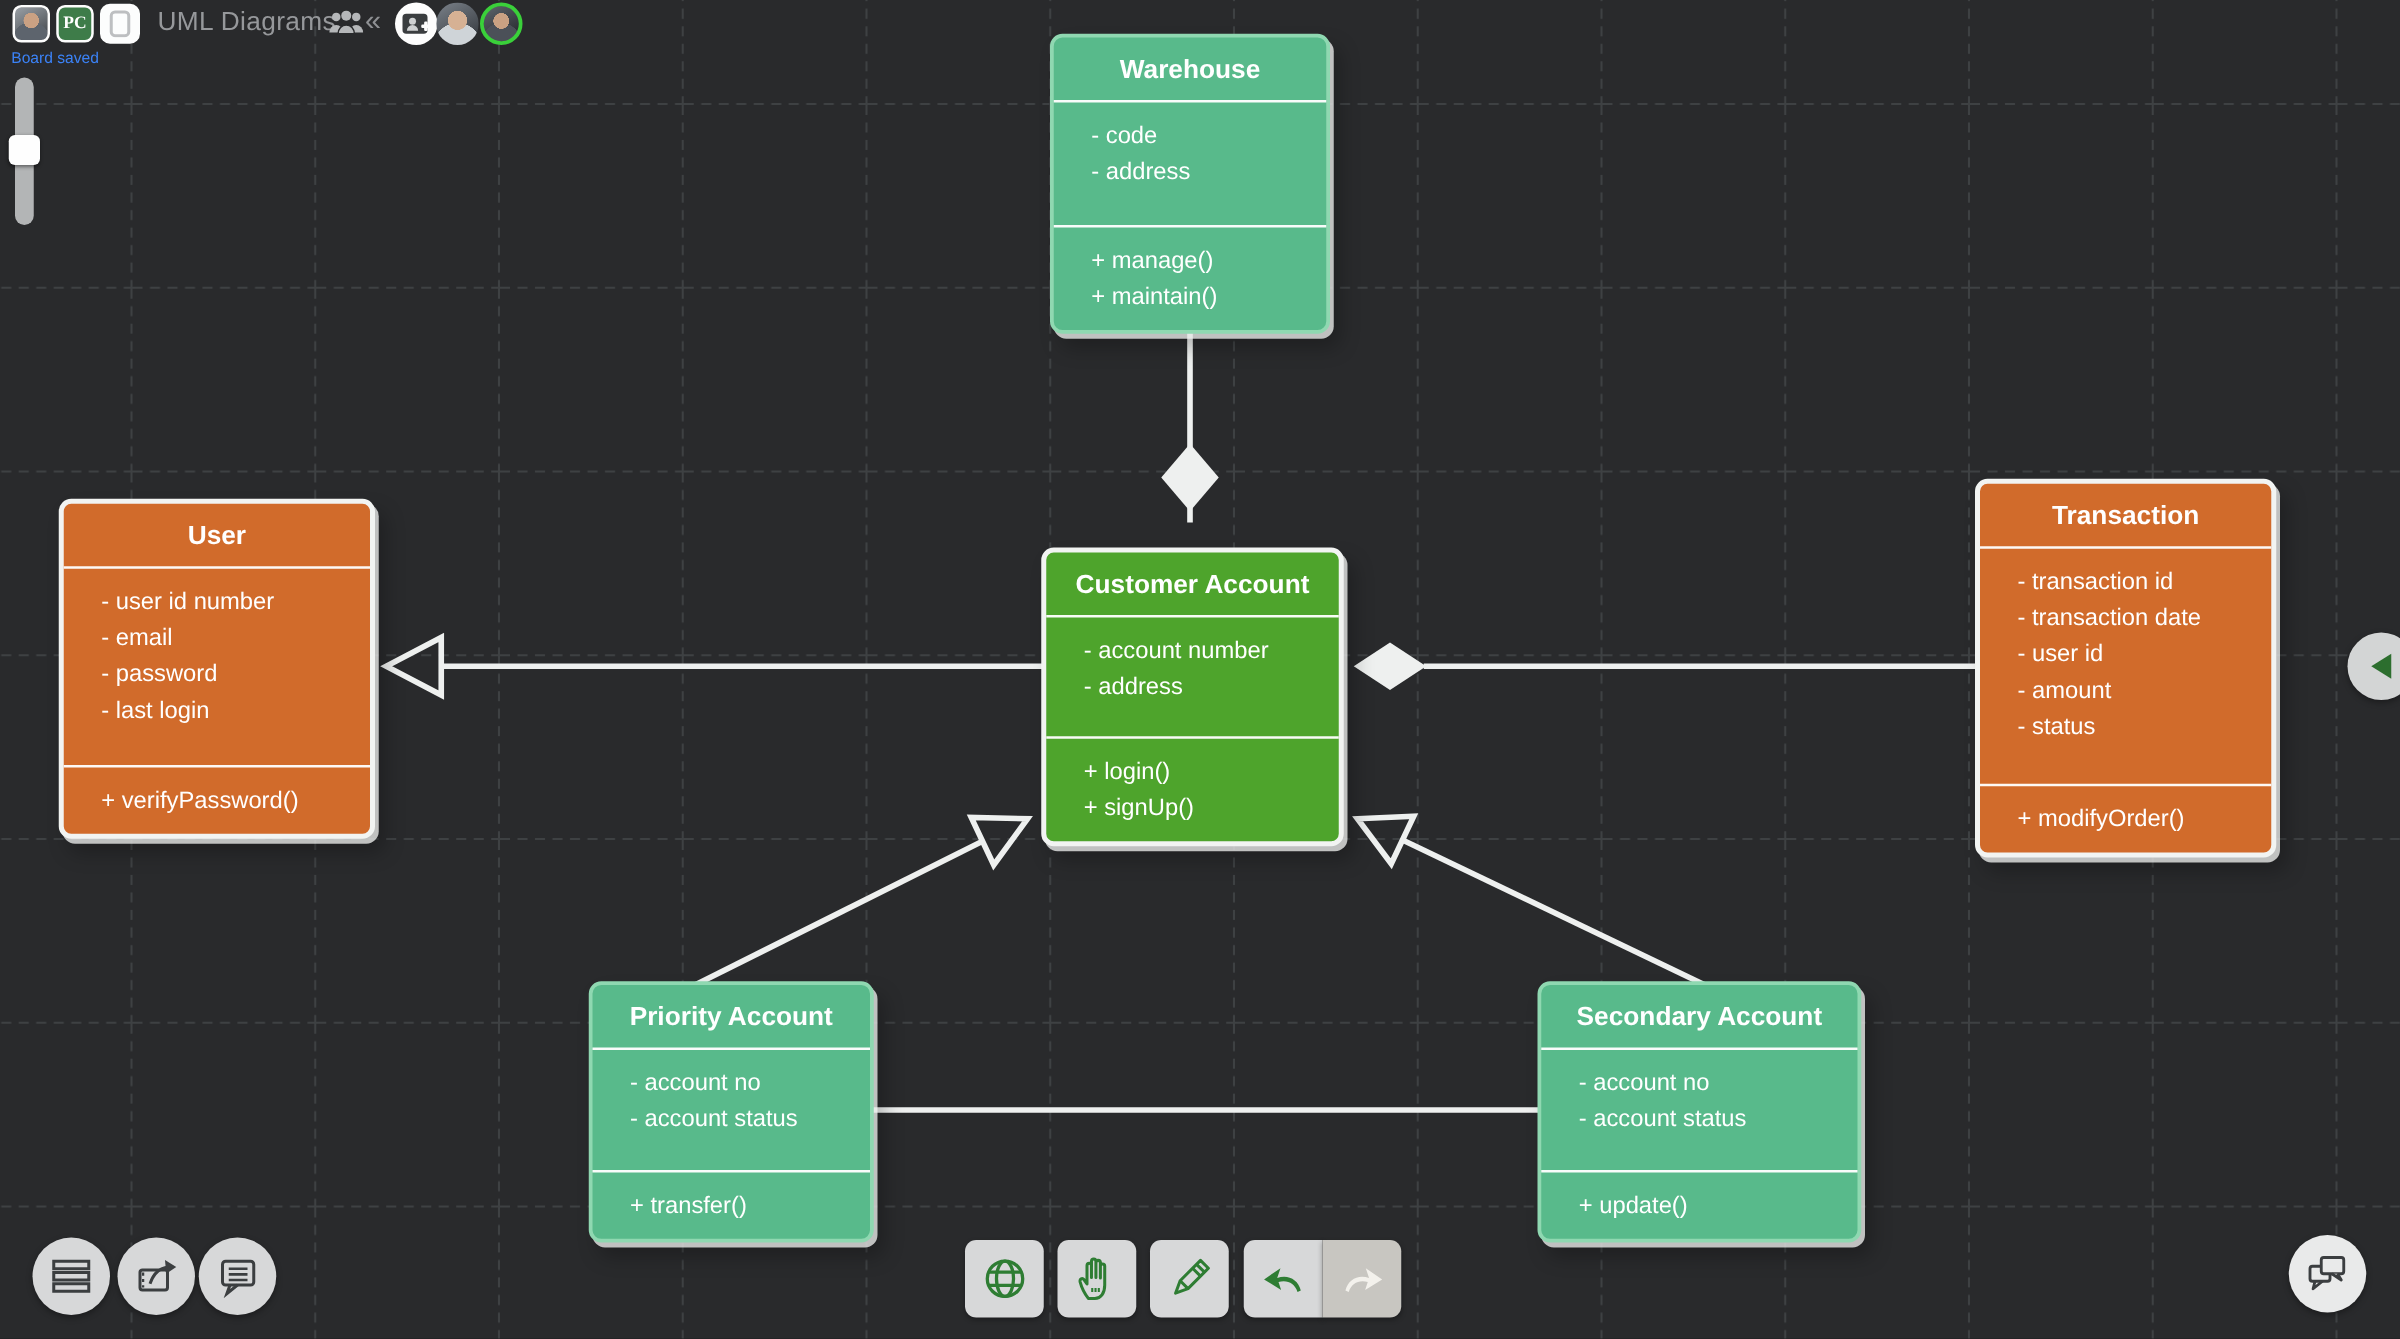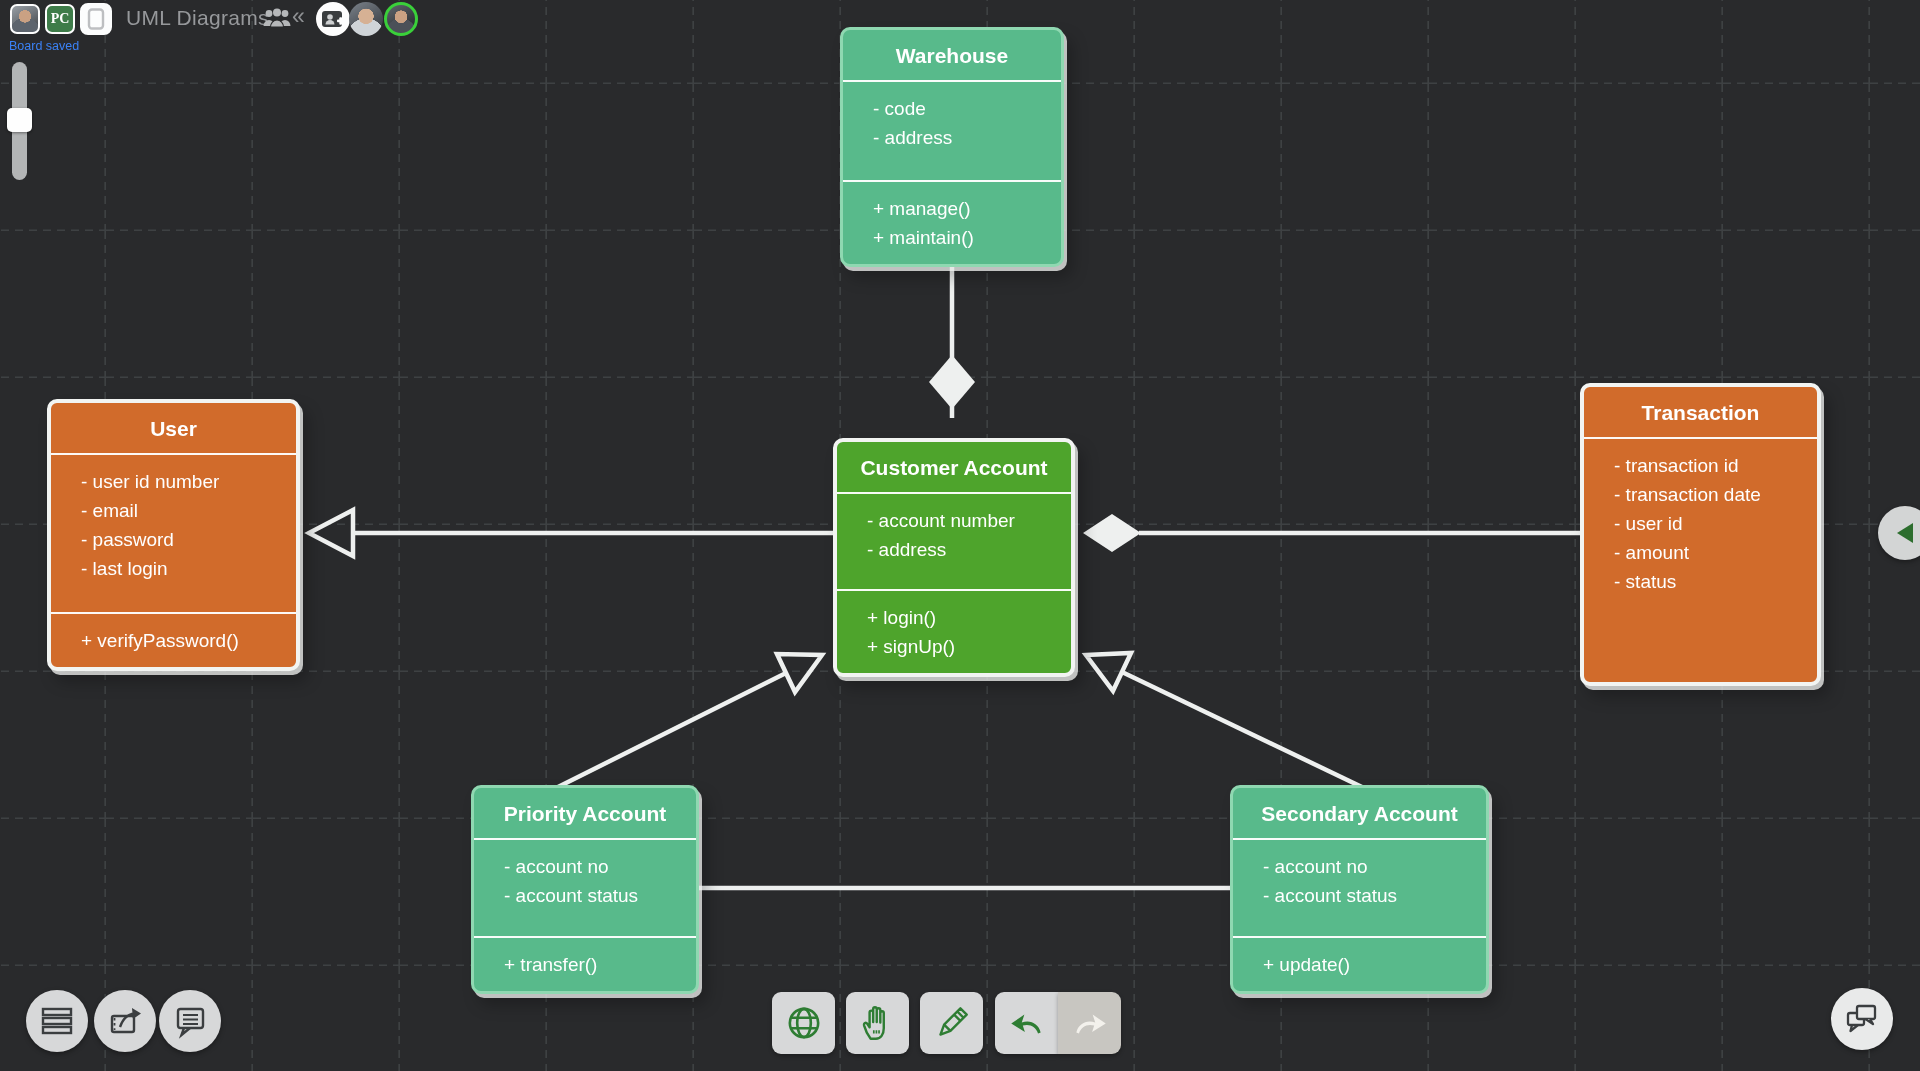--- a/index.html
+++ b/index.html
@@ -187,20 +187,23 @@
 
   <div class="uml-box orange" style="left:1580px;top:383px;width:241px;height:303px;">
     <div class="uml-title">Transaction</div>
     <div class="uml-sec uml-attrs">
         <div class="member">- transaction id</div>
         <div class="member">- transaction date</div>
         <div class="member">- user id</div>
         <div class="member">- amount</div>
         <div class="member">- status</div>
       </div>
+    <div class="uml-sec">
+        <div class="member">+ modifyOrder()</div>
+      </div>
   </div>
 
   <div class="uml-box teal" style="left:441px;top:785px;width:228px;height:209px;margin-left:30px;">
     <div class="uml-title">Priority Account</div>
     <div class="uml-sec uml-attrs">
         <div class="member">- account no</div>
         <div class="member">- account status</div>
       </div>
     <div class="uml-sec">
         <div class="member">+ transfer()</div>

